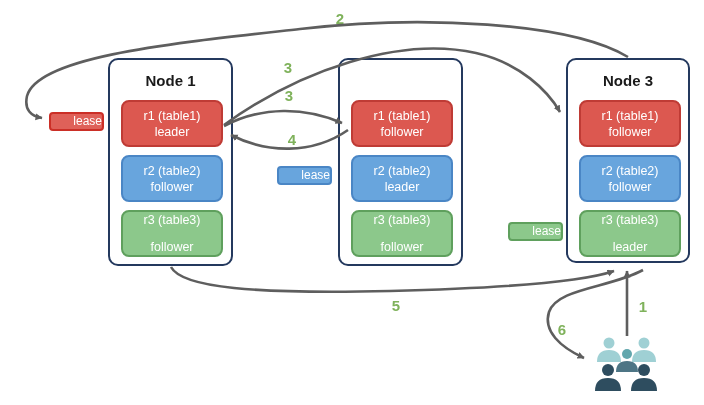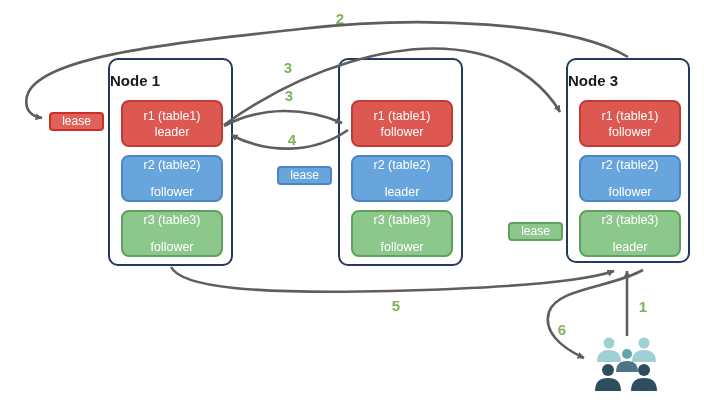--- a/index.html
+++ b/index.html
@@ -13,20 +13,21 @@
   }
   .node {
     position: absolute;
     box-sizing: border-box;
     background: #ffffff;
     border: 2px solid var(--node-border);
     border-radius: 10px;
   }
   .node-title {
     margin-top: 12px;
+    text-align: center;
     font-size: 15px;
     font-weight: bold;
     color: var(--title-text);
   }
   .replica {
     position: absolute;
     box-sizing: border-box;
     left: 11px;
     width: 102px;
     height: 47px;
@@ -35,33 +36,33 @@
     display: flex;
     flex-direction: column;
     align-items: center;
     justify-content: center;
     color: var(--box-text);
     font-size: 12.5px;
     line-height: 16px;
     text-align: center;
   }
   .c-red   { background: var(--red-fill);   border-color: var(--red-stroke); }
-  .c-blue  { background: var(--blue-fill);  border-color: var(--blue-stroke); justify-content: space-between; }
+  .c-blue  { background: var(--blue-fill);  border-color: var(--blue-stroke); }
   .c-green { background: var(--green-fill); border-color: var(--green-stroke); justify-content: space-between; }
   .lease {
     position: absolute;
     box-sizing: border-box;
     width: 55px;
     height: 19px;
     border-radius: 4px;
     border: 2px solid;
     color: var(--box-text);
     font-size: 12px;
     line-height: 15px;
-    text-align: center;
+    text-align: right;
   }
   .l-red   { background: var(--red-lease-fill);  border-color: var(--red-lease-stroke); }
   .l-blue  { background: var(--blue-fill);       border-color: var(--blue-stroke); }
   .l-green { background: var(--green-fill);      border-color: var(--green-stroke); }
   .num {
     position: absolute;
     width: 14px;
     text-align: center;
     font-size: 15px;
     font-weight: bold;

